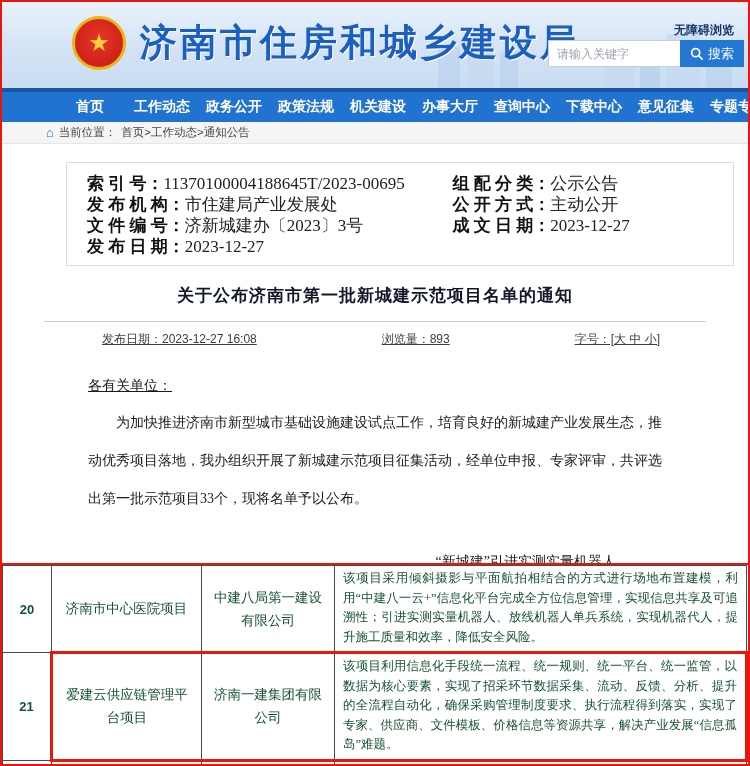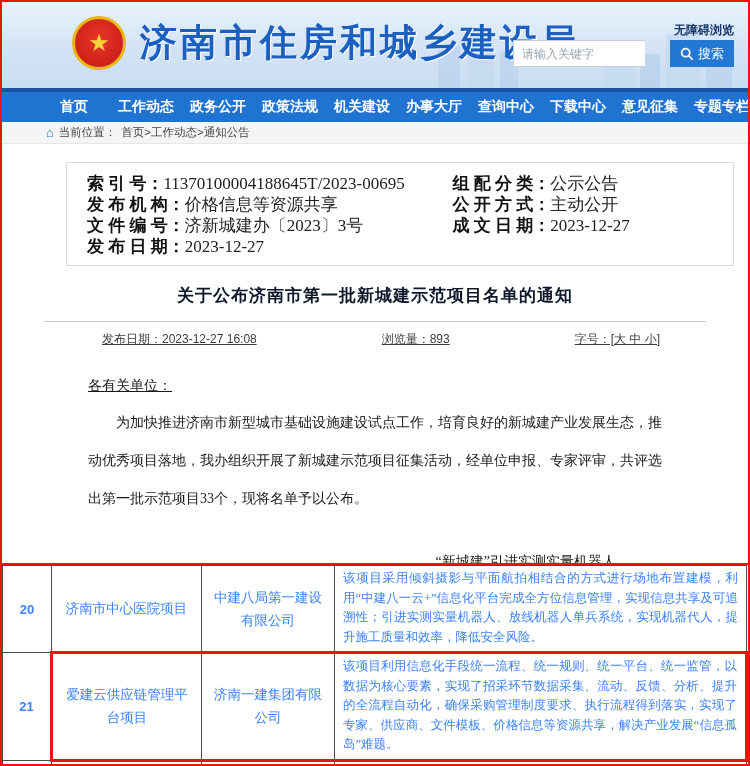--- a/index.html
+++ b/index.html
@@ -31,36 +31,36 @@
     background:radial-gradient(circle at 50% 42%, #e8372a 0%, #cf2118 70%);
     border:3px solid #e9b714; display:flex; align-items:center; justify-content:center;
     color:#f7d337; font-size:24px; line-height:1;
   }
   .site-title {
     font-family:"Liberation Serif", serif; font-weight:bold;
     font-size:37px; color:#1b5fc1; letter-spacing:3px; white-space:nowrap;
     text-shadow:1px 1px 0 #ffffff;
   }
   .accessibility { position:absolute; right:14px; top:20px; font-size:12px; font-weight:bold; color:#16366b; cursor:pointer; }
-  .search { position:absolute; right:14px; top:38px; display:flex; height:15px;gap:25px; }
+  .search { position:absolute; right:4px; top:38px; display:flex; height:15px; }
   .search input {
     width:132px; height:27px; border:1px solid #c4cfdb; border-right:none; background:#fff;
     padding:0 8px; font-size:12px; color:#333; outline:none;
   }
   .search input::placeholder { color:#9aa4ae; }
   .search button {
     height:27px; padding:0 10px; border:none; background:#2478d4; color:#fff;
     font-size:13px; display:flex; align-items:center; gap:4px; cursor:pointer;
   }
 
   
   .nav-dark { height:4px; background:#1a55a5; }
   .nav {
     height:30px; background:#2173d2; display:flex; align-items:center;
-    padding-left:36px; overflow:hidden; white-space:nowrap;
+    padding-left:52px; overflow:hidden; white-space:nowrap;
   }
   .nav-item {
     width:72px; flex:0 0 auto; text-align:center; color:#fff; font-size:14px;
     font-weight:bold; cursor:pointer;
   }
 
   
   .breadcrumb {
     height:22px; background:#f5f5f5; border-bottom:1px solid #e6e6e6;
     display:flex; align-items:center; padding-left:44px; font-size:11.5px; color:#444; gap:5px;
@@ -84,21 +84,21 @@
   }
   .font-size-widget { cursor:pointer; }
   .body { margin-top:26px; padding:0 86px; font-family:"Liberation Serif", serif; font-size:14px; color:#1a1a1a; }
   .salutation { line-height:24px;text-decoration:underline; }
   .paragraph { margin-top:6px; text-indent:2em; line-height:38px; text-align:justify; }
   .signature { margin:30px 46px 0 auto; width:fit-content; text-align:center; line-height:27px; font-size:14px; }
 
   
   .table-wrap { border-top:2px solid #e8160c; }
   table { border-collapse:collapse; width:100%; table-layout:fixed; font-family:"Liberation Serif", serif; }
-  td { border:1px solid #4a4a4a; vertical-align:middle; color:#3b82f6; }
+  td { border:1px solid #4a4a4a; vertical-align:middle; color:#14532d; }
   td.num  { text-align:center; font-weight:bold; font-size:13px; font-family:"Liberation Sans",sans-serif; }
   td.proj, td.comp { text-align:center; font-size:13.5px; line-height:23px; padding:4px 10px; }
   td.desc { font-size:12.5px; line-height:19.5px; padding:3px 8px 4px 8px; text-align:justify; }
   tr.r20 { height:66px; } tr.r21 { height:90px; }
   tr.hl td.proj { border:3px solid #e8160c; border-right:1px solid #4a4a4a; }
   tr.hl td.comp { border-top:3px solid #e8160c; border-bottom:3px solid #e8160c; }
   tr.hl td.desc { border:3px solid #e8160c; border-left:1px solid #4a4a4a; }
 </style>
 </head>
 <body>
@@ -147,21 +147,21 @@
   </div>
 
   <div class="content">
 
     <div class="meta-box">
       <div class="meta-col left">
         <div class="meta-row">
           <span class="lab">索 引 号：</span><span>11370100004188645T/2023-00695</span>
         </div>
         <div class="meta-row">
-          <span class="lab">发 布 机 构：</span><span>价格信息等资源共享</span>
+          <span class="lab">发 布 机 构：</span><span>市住建局产业发展处</span>
         </div>
         <div class="meta-row">
           <span class="lab">文 件 编 号：</span><span>济新城建办〔2023〕3号</span>
         </div>
         <div class="meta-row">
           <span class="lab">发 布 日 期：</span><span>2023-12-27</span>
         </div>
       </div>
       <div class="meta-col right">
         <div class="meta-row">

